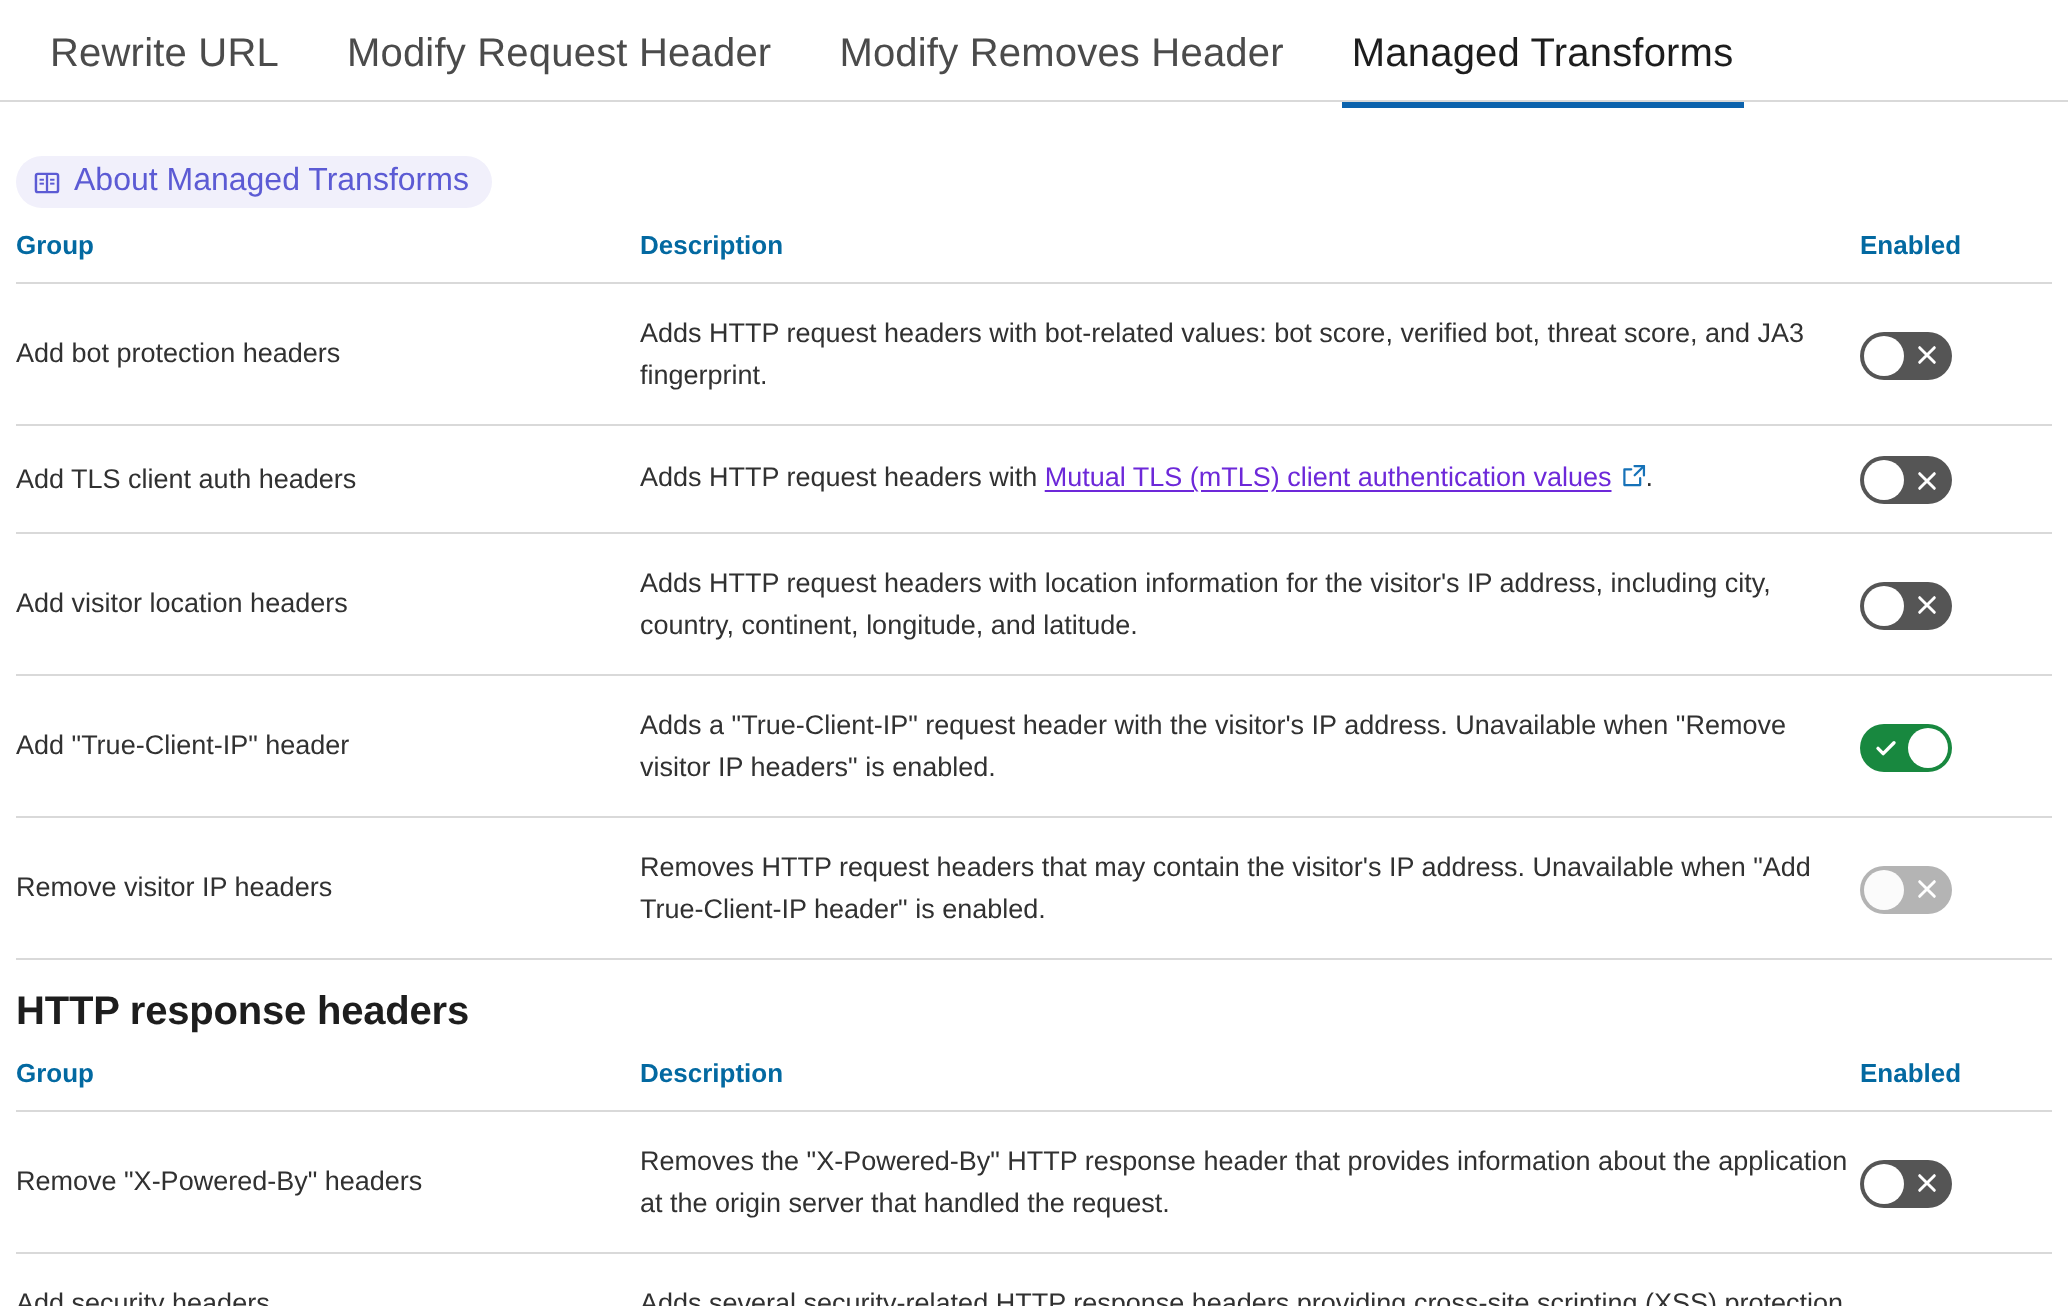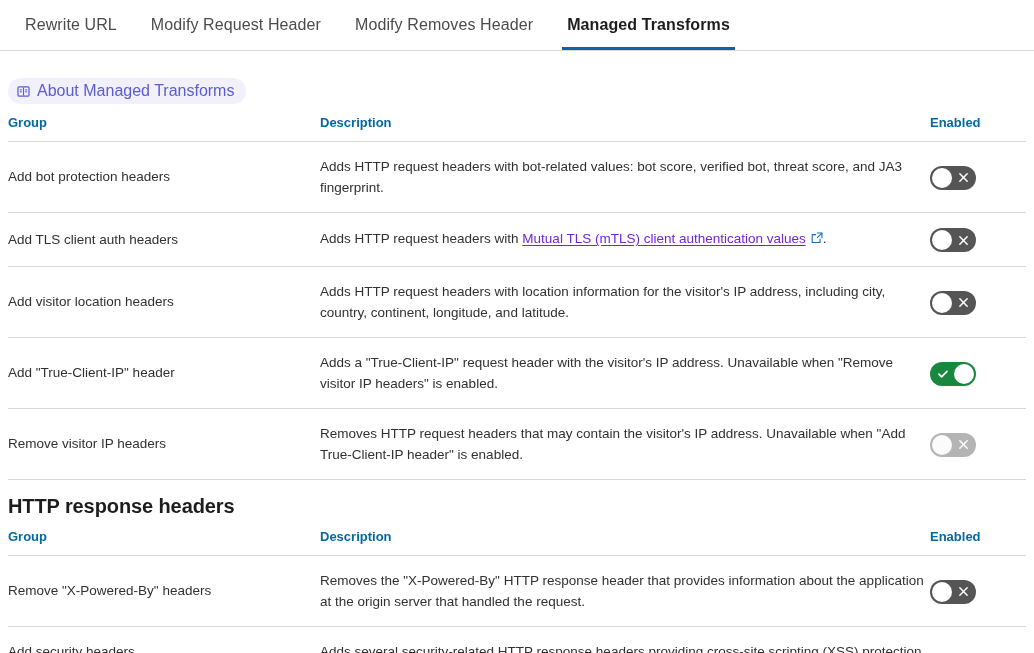--- a/index.html
+++ b/index.html
@@ -22,31 +22,31 @@
   }
   .tabbar::after {
     content: "";
     position: absolute;
     left: 0; right: 0; bottom: 0;
     height: 1px;
     background: #d9d9d9;
   }
   .tab {
     position: relative;
-    font-size: 16px;
+    font-size: 20px;
     line-height: 1;
     color: #4b4b4b;
     padding: 17px 17px 17px 17px;
     white-space: nowrap;
     cursor: pointer;
     letter-spacing: 0.1px;
   }
   .tab.active {
     color: #1d1d1d;
-    font-weight: 700;
+    font-weight: 400;
   }
   .tab.active::after {
     content: "";
     position: absolute;
     left: 12px; right: 12px; bottom: 0;
     height: 3px;
     background: #0c63ad;
     z-index: 2;
   }
 

